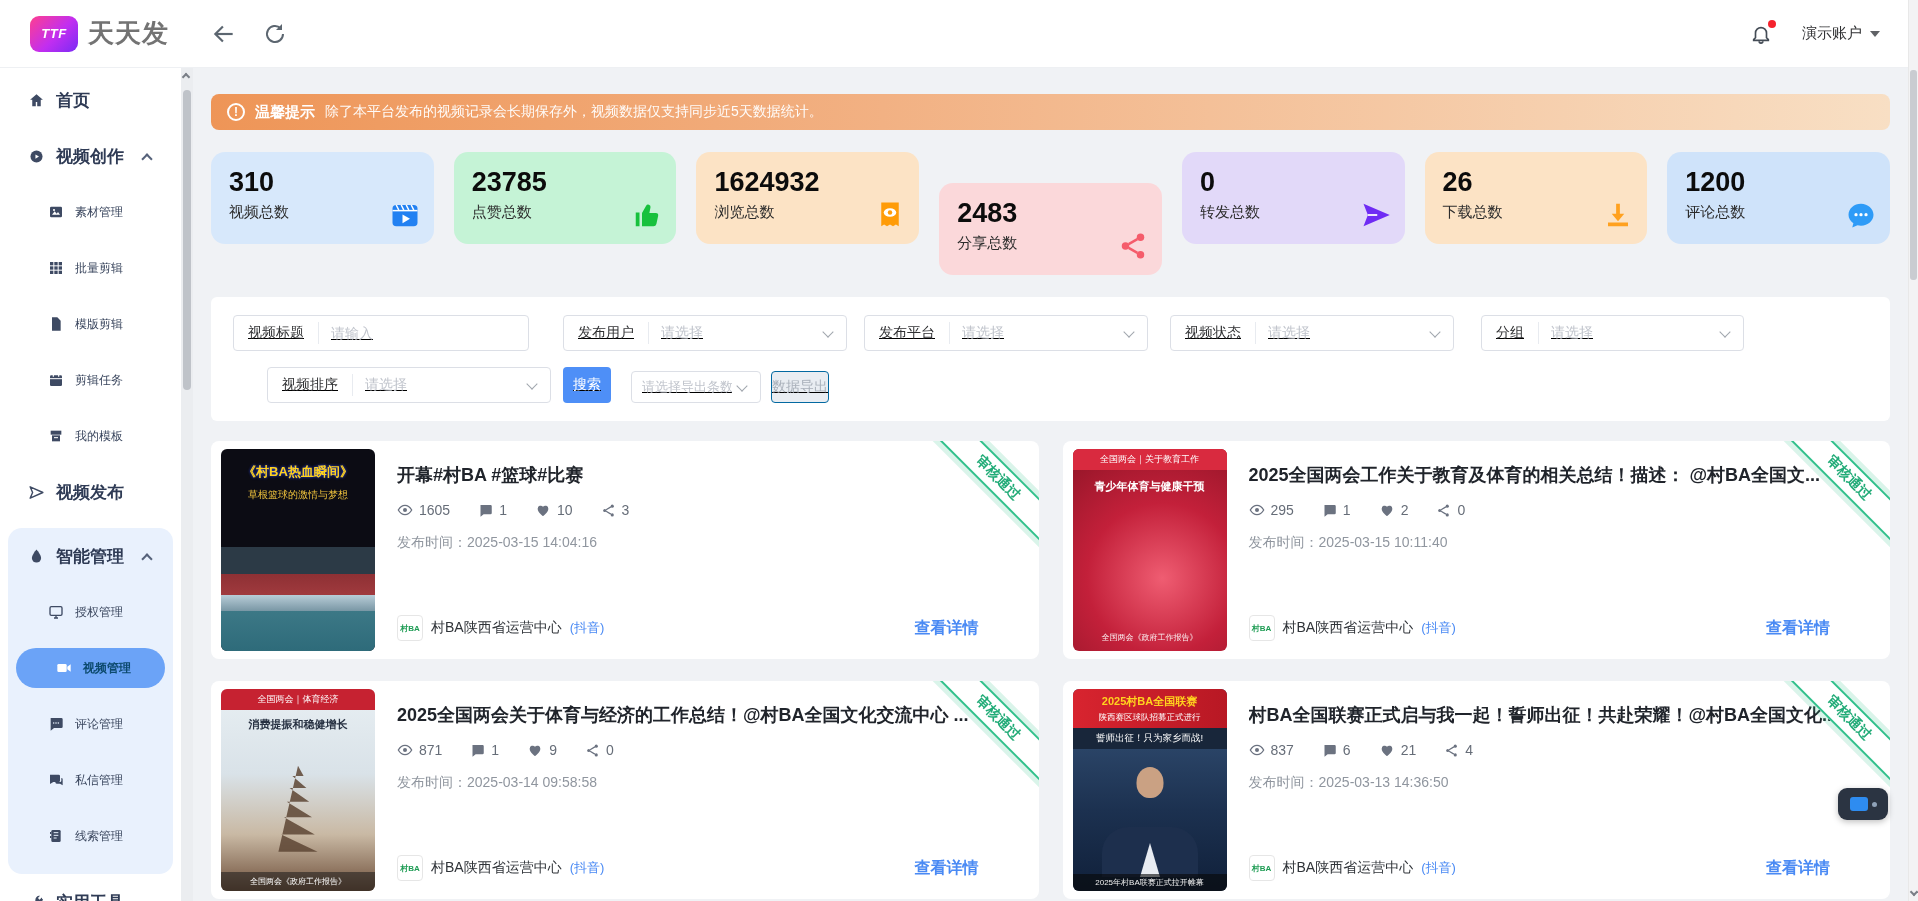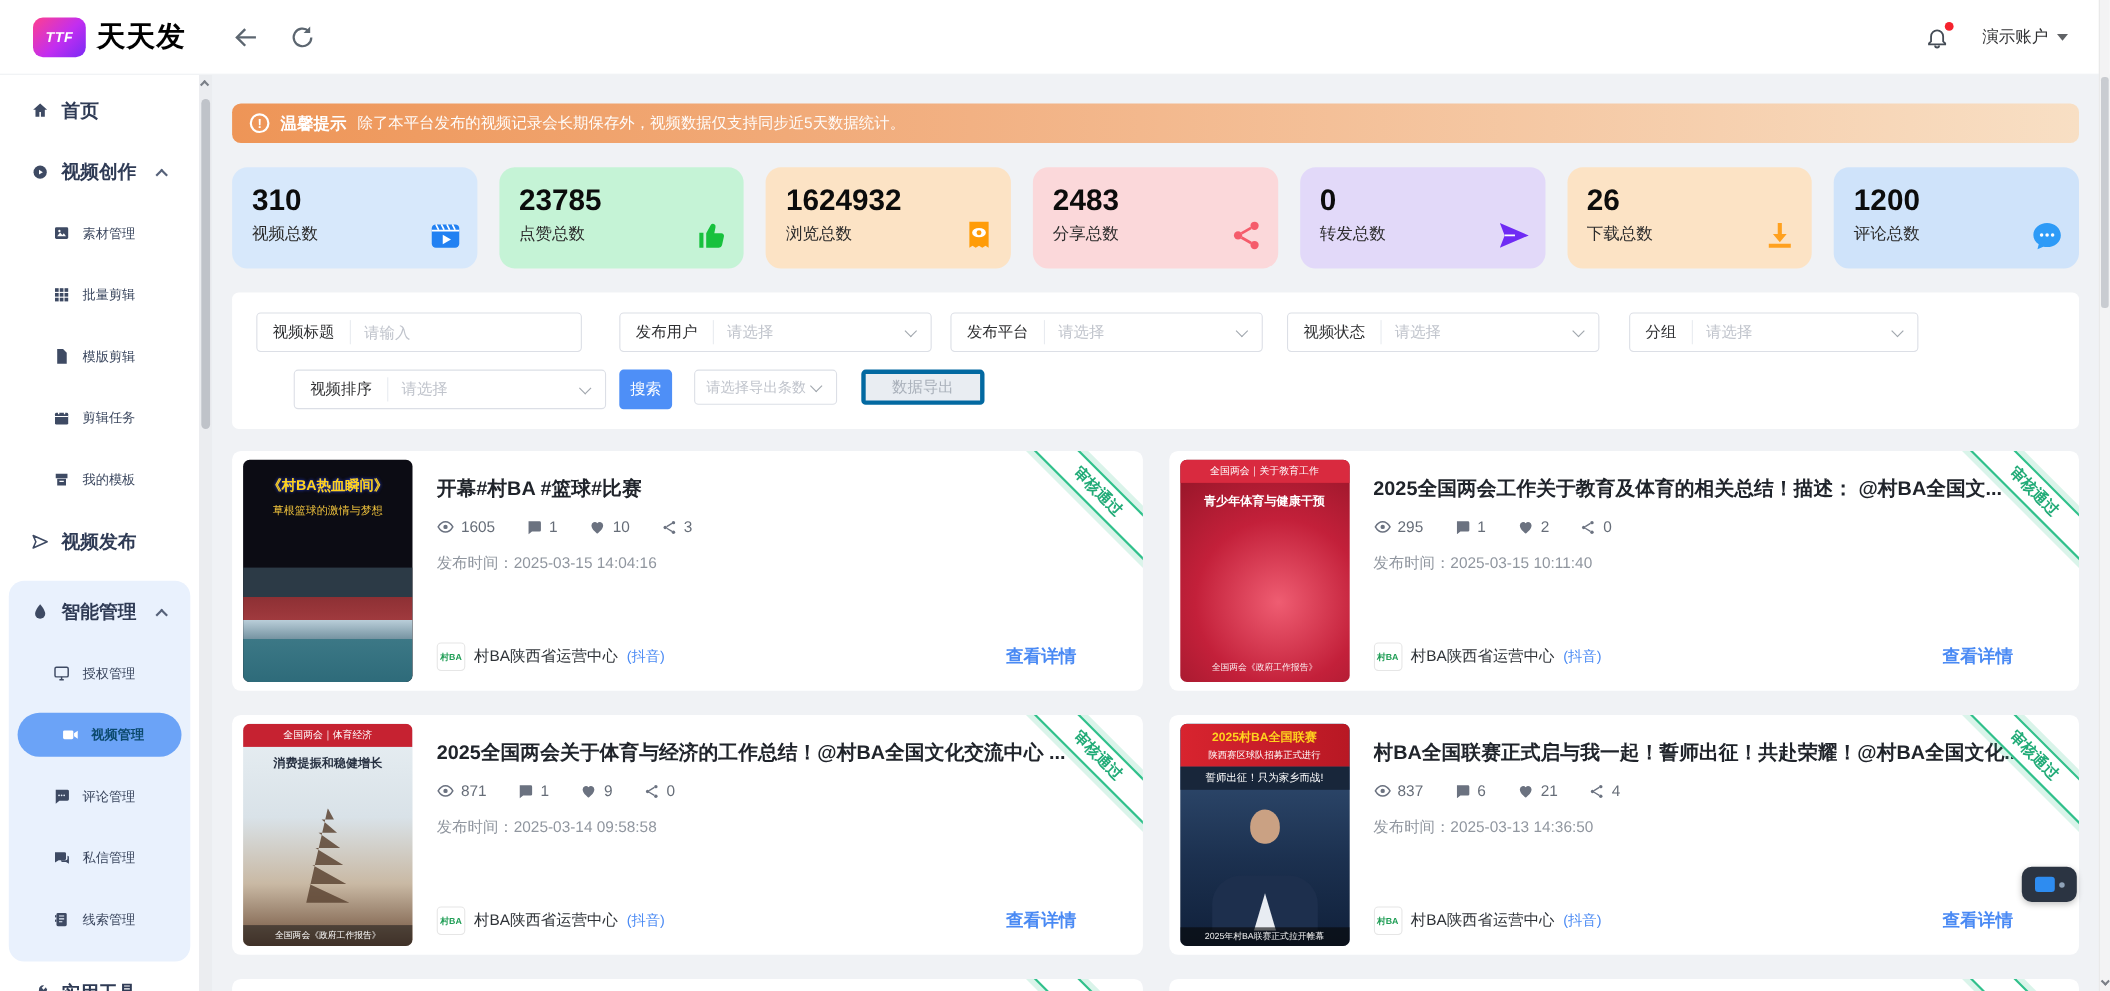--- a/index.html
+++ b/index.html
@@ -4,21 +4,21 @@
 <style>
   * { margin:0; padding:0; box-sizing:border-box; }
   html,body { width:1918px; height:901px; }
   body { font-family:"Liberation Sans","DejaVu Sans",sans-serif; background:#f0f2f5; overflow:hidden; }
   .page { position:relative; width:1918px; height:901px; overflow:hidden; background:#f0f2f5; }
 
   
   .topbar { height:68px; background:#fff; border-bottom:1px solid #eef0f3; display:flex; align-items:center; position:relative; z-index:5; }
   .logo-wrap { display:flex; align-items:center; gap:10px; margin-left:30px; }
   .logo-badge { width:48px; height:36px; border-radius:9px; background:linear-gradient(135deg,#ff3f8f 0%,#c22ef0 55%,#7a2bf5 100%); color:#fff; display:flex; align-items:center; justify-content:center; font-weight:800; font-style:italic; font-size:13px; letter-spacing:.5px; }
-  .brand { font-size:26px; font-weight:800; color:#000000; letter-spacing:1px; }
+  .brand { font-size:26px; font-weight:800; color:#737373; letter-spacing:1px; }
   .nav-ico { margin-left:42px; display:flex; align-items:center; cursor:pointer; }
   .nav-ico + .nav-ico { margin-left:26px; }
   .topbar-right { margin-left:auto; margin-right:38px; display:flex; align-items:center; gap:30px; }
   .bell { position:relative; display:flex; }
   .bell-dot { position:absolute; top:-3px; right:-4px; width:8px; height:8px; border-radius:50%; background:#f5222d; }
   .account { display:flex; align-items:center; gap:8px; font-size:15px; color:#303133; cursor:pointer; }
   .caret-down { width:0; height:0; border-left:5px solid transparent; border-right:5px solid transparent; border-top:6px solid #606266; }
 
   
   .shell { display:flex; height:833px; }
@@ -47,40 +47,40 @@
   .notice-title { color:#fff; font-size:15px; font-weight:800; }
   .notice-text { color:rgba(255,255,255,.96); font-size:14px; }
 
   
   .stats { display:flex; gap:20px; margin-bottom:22px; }
   .stat { flex:1; height:92px; border-radius:14px; padding:15px 18px; position:relative; }
   .stat .num { font-size:27px; font-weight:800; color:#0c0c0c; }
   .stat .lbl { font-size:15px; color:#2c2c2c; margin-top:5px; }
   .stat .sicon { position:absolute; right:14px; bottom:10px; }
   .s1 { background:#d7e8fb; } .s2 { background:#c5f3d6; } .s3 { background:#fce3c5; }
-  .s4 { background:#fbd8da; } .s5 { background:#e2d9f9; } .s6 { background:#fce3c5; } .s7 { background:#cfe3fa; }
+  .s4 { background:#fbd8da;margin-top:31px; } .s5 { background:#e2d9f9; } .s6 { background:#fce3c5; } .s7 { background:#cfe3fa; }
 
   
   .filter-panel { background:#fff; border-radius:6px; padding:18px 22px; margin-bottom:20px; }
-  .f-row { display:flex; align-items:flex-start; }
+  .f-row { display:flex; align-items:flex-end;text-decoration:underline; }
   .f-row + .f-row { margin-top:16px; }
   .fgroup { display:flex; align-items:center; height:36px; border:1px solid #dcdfe6; border-radius:4px; background:#fff; }
   .flabel { padding:0 14px; font-size:14px; color:#303133; white-space:nowrap; }
   .fdiv { width:1px; height:22px; background:#e8ebf0; }
   .fgroup input { border:none; outline:none; flex:1; min-width:0; padding:0 12px; font-size:14px; color:#333; background:transparent; }
   .fgroup input::placeholder { color:#c0c4cc; }
   .fph { flex:1; padding:0 12px; font-size:14px; color:#c0c4cc; white-space:nowrap; overflow:hidden; }
   .fcaret { width:8px; height:8px; border-right:1.5px solid #a0a6ad; border-bottom:1.5px solid #a0a6ad; transform:rotate(45deg); margin:-3px 14px 0 6px; flex-shrink:0; }
   .w296 { width:296px; } .w284 { width:284px; } .w263 { width:263px; }
   .g2 { margin-left:34px; } .g3 { margin-left:17px; } .g4 { margin-left:22px; } .g5 { margin-left:27px; }
   .cal-ico { margin:0 12px 0 4px; flex-shrink:0; }
   .search-btn { margin-left:12px; width:48px; height:36px; background:#4e8ff7; border:none; border-radius:4px; color:#fff; font-size:14px; cursor:pointer; }
   .export-select { margin-left:20px; width:130px; height:32px; border:1px solid #dcdfe6; border-radius:4px; display:flex; align-items:center; cursor:pointer; }
   .export-select .fph { font-size:13px; padding:0 4px 0 10px; }
-  .export-btn { margin-left:22px; height:32px; padding:0 24px; background:#e9edf2; border:4px solid #0369a1; border-radius:4px; color:#a9b0ba; font-size:14px; cursor:pointer; }
+  .export-btn { margin-left:10px; height:32px; padding:0 0; background:#e9edf2; border:1px solid #0369a1; border-radius:4px; color:#a9b0ba; font-size:14px; cursor:pointer; }
 
   
   .vgrid { display:grid; grid-template-columns:1fr 1fr; column-gap:24px; row-gap:22px; }
   .vcard { height:218px; background:#fff; border-radius:8px; position:relative; overflow:hidden; display:flex; padding:8px 10px; }
   .vthumb { width:154px; height:202px; border-radius:6px; overflow:hidden; flex-shrink:0; position:relative; cursor:pointer; }
   .vbody { flex:1; min-width:0; padding:14px 22px 10px 22px; display:flex; flex-direction:column; }
   .vtitle { font-size:18px; font-weight:700; color:#20242b; white-space:nowrap; overflow:hidden; }
   .vstats { display:flex; gap:28px; margin-top:15px; align-items:center; color:#666d78; font-size:14px; }
   .vstat { display:flex; align-items:center; gap:6px; }
   .vtime { margin-top:16px; font-size:14px; color:#90969f; }

